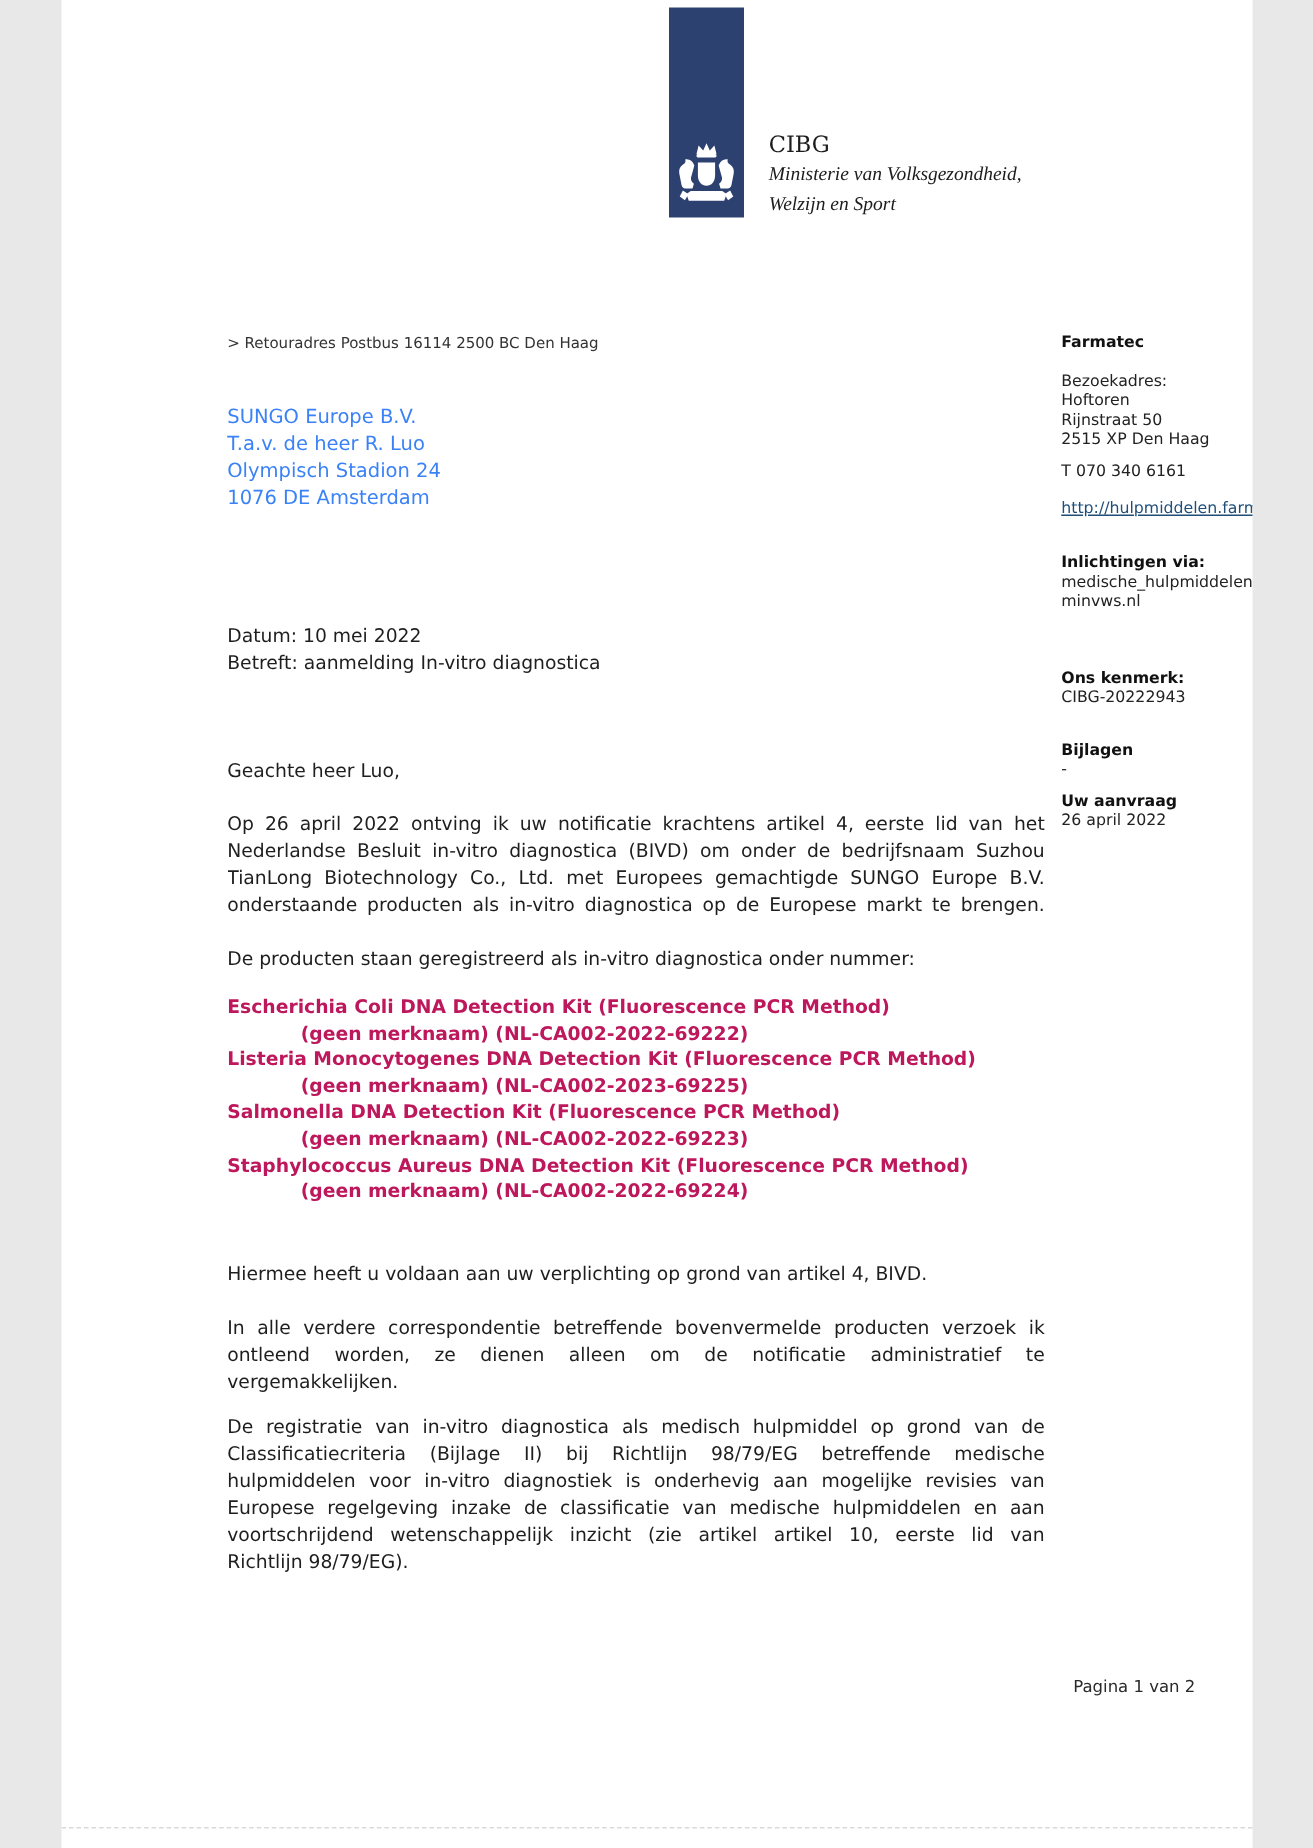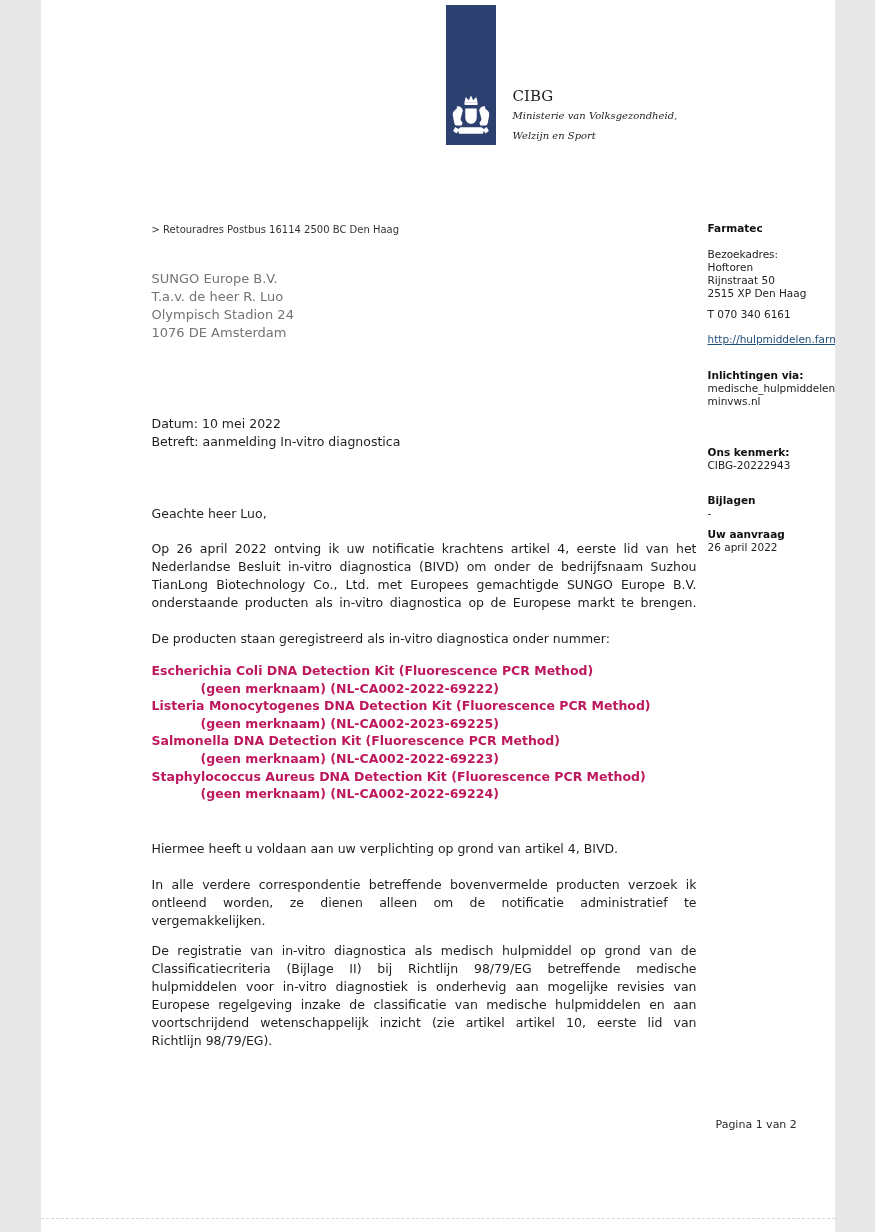--- a/index.html
+++ b/index.html
@@ -9,25 +9,25 @@
     font-family:"DejaVu Sans", sans-serif; color:#222;
   }
 
   
   .banner { position:absolute; left:405px; top:5px; width:50px; height:140px; }
   .emblem { position:absolute; left:50%; bottom:5px; transform:translateX(-50%); }
   .logo-text {
     position:absolute; left:472px; top:86px;
     font-family:"DejaVu Serif", serif; font-size:15px; line-height:20px; color:#1c1c1c;
   }
-  .logo-text .ministry { font-style:italic; font-size:10px; }
+  .logo-text .ministry { font-style:italic; font-size:13px;font-family:Liberation Serif, serif; }
 
   
   .retouradres { position:absolute; left:111px; top:224px; font-size:10px; color:#333; }
-  .recipient  { position:absolute; left:111px; top:270px; font-size:13px; line-height:18px; color:#737373; }
+  .recipient  { position:absolute; left:111px; top:270px; font-size:13px; line-height:18px; color:#3b82f6; }
 
   .body-col {
     position:absolute; left:111px; top:415px; width:545px;
     font-size:12.5px; line-height:18px; color:#1e1e1e;
   }
   .line  { height:18px; overflow:hidden; }
   .jline { height:18px; overflow:hidden; text-align:justify; text-align-last:justify; }
   .salutation { margin-top:54px; }
   .para1 { margin-top:17px; }
   .para2 { margin-top:18px; }

